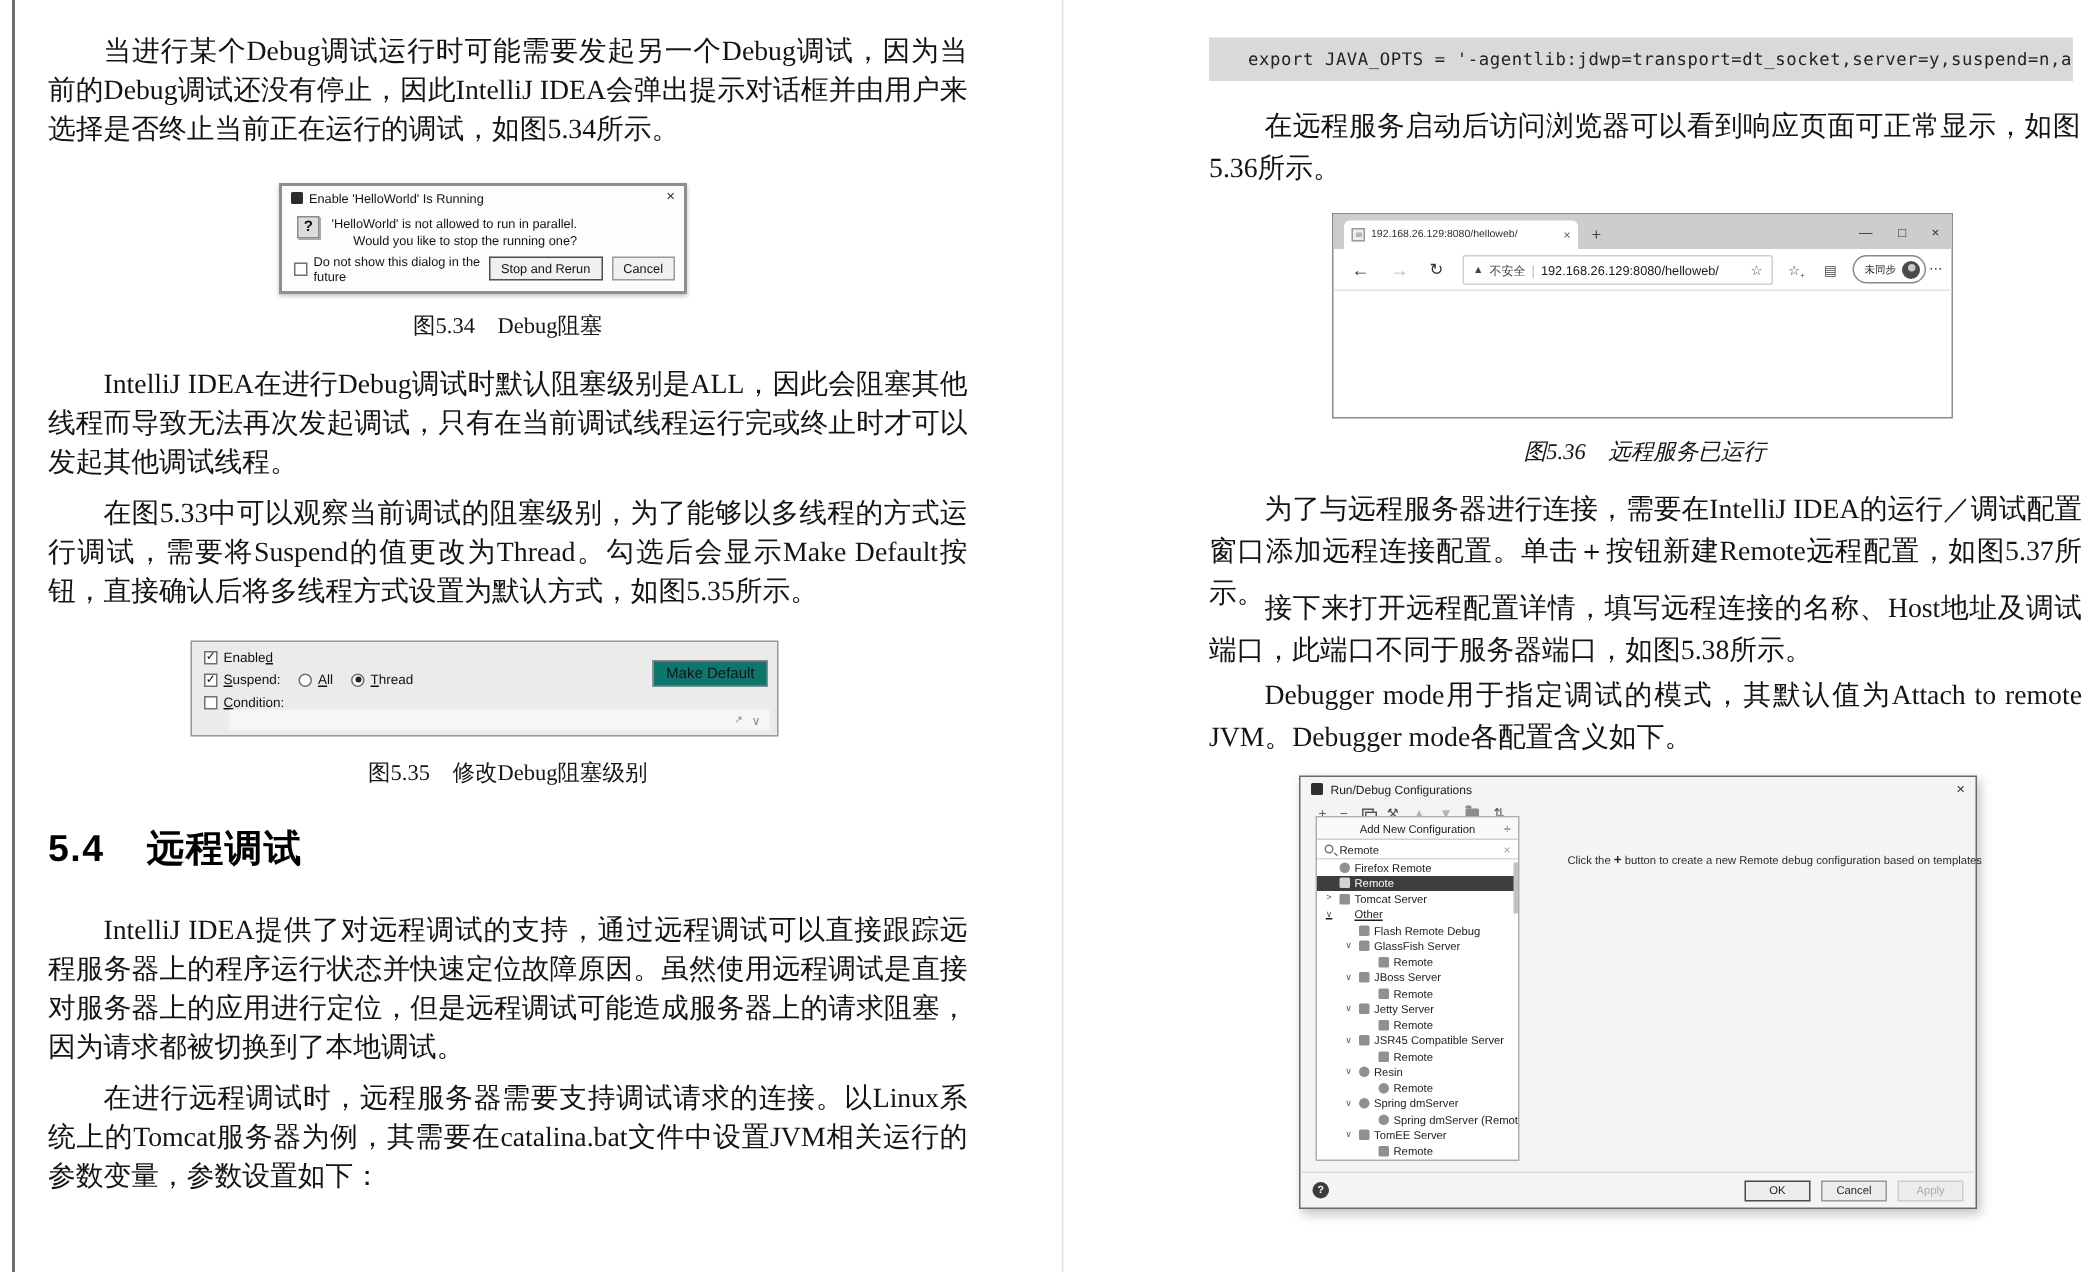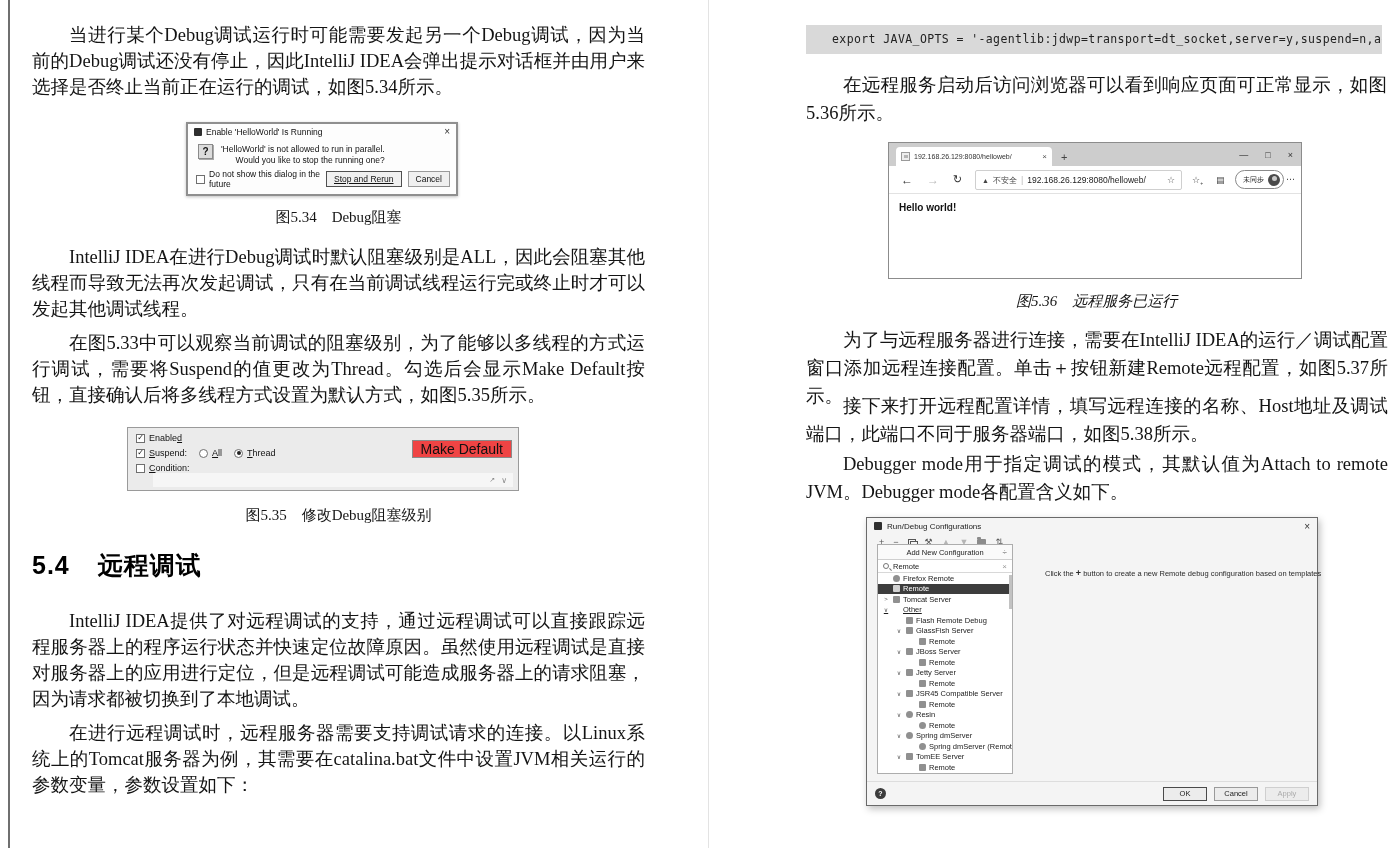--- a/index.html
+++ b/index.html
@@ -38,35 +38,35 @@
   .win34 .qbox { width:15px; height:15px; border:1px solid #8a8a8a; background:#dcdcdc;
                  font-weight:bold; font-size:10px; display:flex; align-items:center; justify-content:center;
                  box-shadow:1px 1px 0 #aaa; flex:0 0 auto; }
   .win34 .msg { font-size:8.5px; line-height:11px;text-align:right; }
   .win34 .wfoot { position:absolute; left:8px; right:6px; bottom:5px; display:flex; align-items:center; }
   .cbx { width:9px; height:9px; border:1px solid #6f6f6f; background:#fff; display:inline-flex;
          align-items:center; justify-content:center; font-size:8px; line-height:1; flex:0 0 auto; }
   .win34 .cblabel { margin-left:4px; font-size:8.5px; flex:1; }
   .btn { display:inline-flex; align-items:center; justify-content:center; background:#f0f0f0;
          border:1px solid #9a9a9a; font-size:8.5px; height:16px; padding:0 7px; color:#111; }
-  .btn.default { border:1.5px solid #4f4f4f;text-decoration:underline; }
+  .btn.default { border:1.5px solid #4f4f4f; }
   .win34 .wfoot .btn + .btn { margin-left:6px; }
 
   
   .panel35 { position:absolute; left:127px; top:427px; width:392px; height:64px;
              background:#ebebeb; border:1px solid #9a9a9a; font-size:9px; color:#111; }
   .panel35 .row { position:absolute; left:8px; display:flex; align-items:center; gap:4px; }
   .panel35 .r1 { top:5px; }
   .panel35 .r2 { top:20px; }
   .panel35 .r3 { top:35px; }
   .rdo { width:9px; height:9px; border:1px solid #6f6f6f; border-radius:50%; background:#fff;
          display:inline-flex; align-items:center; justify-content:center; flex:0 0 auto; }
   .rdo .dot { width:4px; height:4px; border-radius:50%; background:#222; }
-  .panel35 .mkdef { position:absolute; right:6px; top:12px; height:18px; background:#ef4444;
-                    border:1px solid #8a8a8a; font-size:14px; padding:0 8px; display:flex; align-items:center; }
+  .panel35 .mkdef { position:absolute; right:6px; top:12px; height:18px; background:#0f766e;
+                    border:1px solid #8a8a8a; font-size:10px; padding:0 8px; display:flex; align-items:center; }
   .panel35 .inputrow { position:absolute; left:25px; right:5px; bottom:3px; height:14px;
                        background:#f6f6f6; display:flex; align-items:center; justify-content:flex-end;
                        gap:6px; padding-right:6px; color:#8a8a8a; }
   .panel35 .inputrow .ex { font-size:7px; }
   .panel35 .inputrow .ch { font-size:8px; }
   .mn { text-decoration:underline; }
 
   
   .browser { position:absolute; left:888px; top:142px; width:414px; height:137px;
              border:1px solid #8c8c8c; background:#fff; font-size:8px; }
@@ -246,23 +246,20 @@
       <span class="star">☆</span>
     </div>
     <span class="favadd">☆</span>
     <span class="coll">▤</span>
     <div class="syncpill">
       <span class="synctxt">未同步</span>
       <span class="avatar"></span>
     </div>
     <span class="more">⋯</span>
   </div>
-  <div class="pagebody">
-    <span class="hello">Hello world!</span>
-  </div>
 </div>
 <div class="caption" style="left:806px; top:292px; width:581px; font-style:italic;">图5.36　远程服务已运行</div>
 
 <p class="para indent rp" style="left:806px; top:326px; width:582px;">为了与远程服务器进行连接，需要在IntelliJ IDEA的运行／调试配置窗口添加远程连接配置。单击＋按钮新建Remote远程配置，如图5.37所示。</p>
 <p class="para indent rp" style="left:806px; top:392px; width:582px;">接下来打开远程配置详情，填写远程连接的名称、Host地址及调试端口，此端口不同于服务器端口，如图5.38所示。</p>
 <p class="para indent rp" style="left:806px; top:450px; width:582px;">Debugger mode用于指定调试的模式，其默认值为Attach to remote JVM。Debugger mode各配置含义如下。</p>
 
 <div class="rdc">
   <div class="tbar">
     <span class="appicon"></span>

